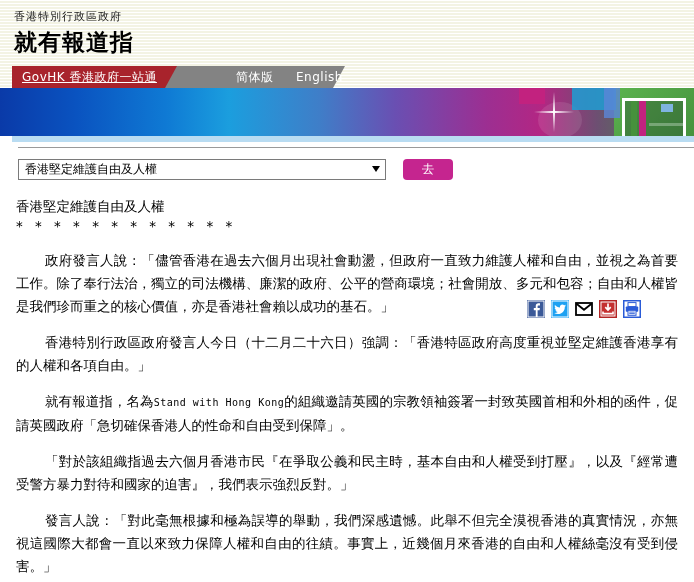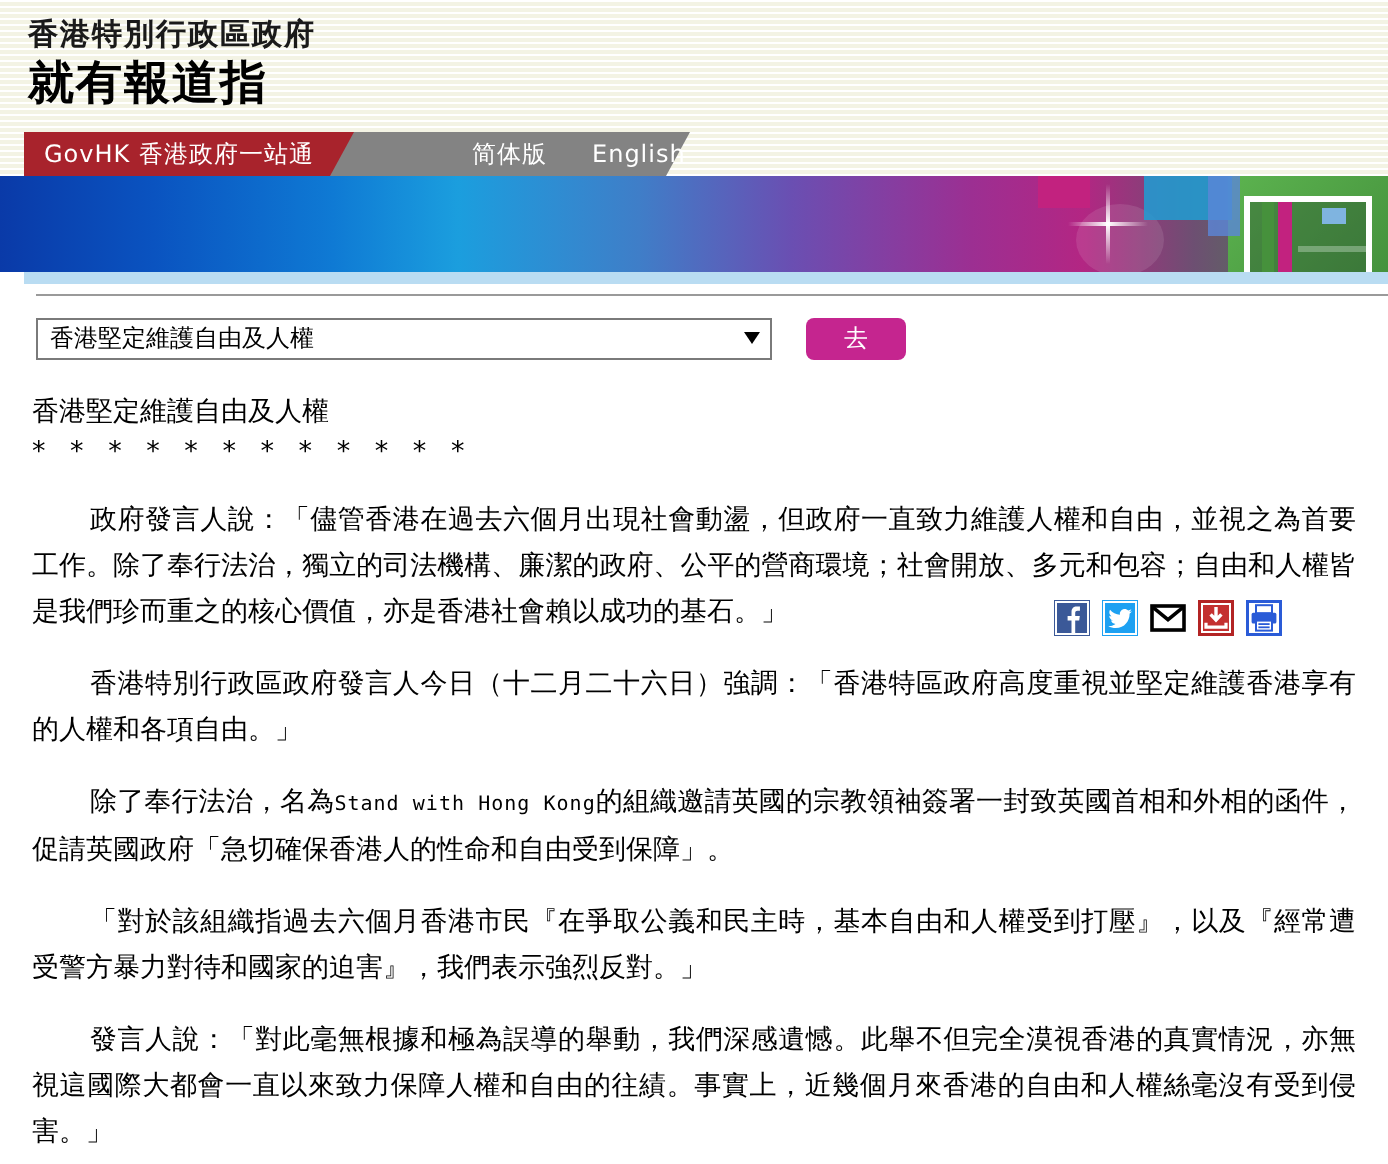--- a/index.html
+++ b/index.html
@@ -27,25 +27,25 @@
       #f3f3e4 1px,
       #f3f3e4 3px
     );
   }
   .header-text {
     position: absolute;
     left: 14px;
     top: 8px;
   }
   .gov-name {
-    font-size: 15px;
+    font-size: 11px;
     line-height: 18px;
     letter-spacing: 1px;
     color: #1a1a1a;
-    font-weight: 700;
+    font-weight: 400;
     font-family: "DejaVu Sans", "Liberation Sans", sans-serif;
   }
   .site-title {
     font-size: 23px;
     line-height: 30px;
     letter-spacing: 1px;
     font-weight: bold;
     color: #000000;
     margin-top: 1px;
   }
@@ -85,20 +85,21 @@
   .tab-red-label {
     position: absolute;
     left: 22px;
     top: 0;
     height: 22px;
     line-height: 22px;
     color: #ffffff;
     font-size: 12px;
     letter-spacing: 0.5px;
     white-space: nowrap;
+    text-decoration: underline;
   }
   .tab-link {
     position: absolute;
     top: 0;
     height: 22px;
     line-height: 22px;
     color: #ffffff;
     font-size: 12px;
     letter-spacing: 0.5px;
     white-space: nowrap;
@@ -417,18 +418,18 @@
   </div>
 </div>
 
 <div class="article">
   <div class="article-title">香港堅定維護自由及人權</div>
   <div class="stars">* * * * * * * * * * * *</div>
 
   <p class="para">政府發言人說：「儘管香港在過去六個月出現社會動盪，但政府一直致力維護人權和自由，並視之為首要工作。除了奉行法治，獨立的司法機構、廉潔的政府、公平的營商環境；社會開放、多元和包容；自由和人權皆是我們珍而重之的核心價值，亦是香港社會賴以成功的基石。」</p>
   <p class="para">香港特別行政區政府發言人今日（十二月二十六日）強調：「香港特區政府高度重視並堅定維護香港享有的人權和各項自由。」</p>
 
-  <p class="para"><span>除了奉行法治，名為</span><span class="latin">Stand with Hong Kong</span><span>的組織邀請英國的宗教領袖簽署一封致英國首相和外相的函件，促請英國政府「急切確保香港人的性命和自由受到保障」。</span></p>
+  <p class="para"><span>就有報道指，名為</span><span class="latin">Stand with Hong Kong</span><span>的組織邀請英國的宗教領袖簽署一封致英國首相和外相的函件，促請英國政府「急切確保香港人的性命和自由受到保障」。</span></p>
 
   <p class="para">「對於該組織指過去六個月香港市民『在爭取公義和民主時，基本自由和人權受到打壓』，以及『經常遭受警方暴力對待和國家的迫害』，我們表示強烈反對。」</p>
   <p class="para">發言人說：「對此毫無根據和極為誤導的舉動，我們深感遺憾。此舉不但完全漠視香港的真實情況，亦無視這國際大都會一直以來致力保障人權和自由的往績。事實上，近幾個月來香港的自由和人權絲毫沒有受到侵害。」</p>
 
 </div>
 
 </body></html>

